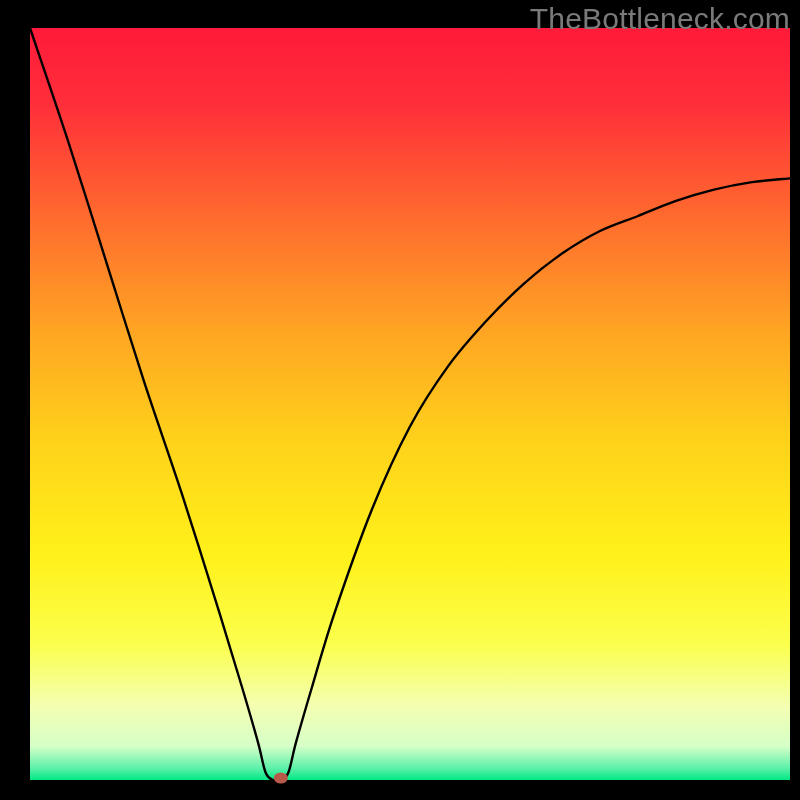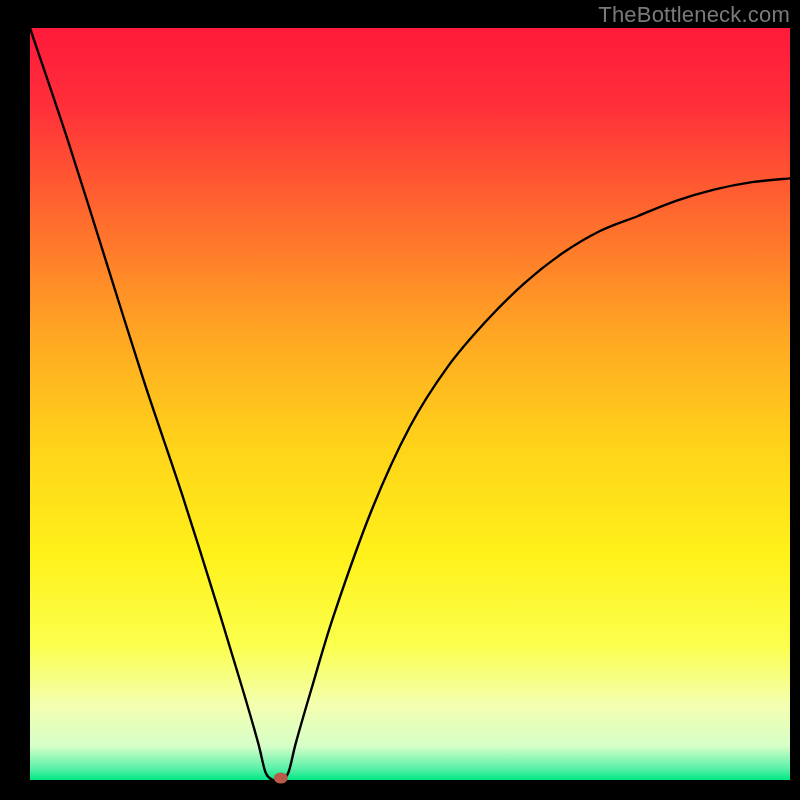--- a/index.html
+++ b/index.html
@@ -15,21 +15,21 @@
     position: relative;
     width: 800px;
     height: 800px;
     background: #000;
   }
   .watermark {
     position: absolute;
     top: 2px;
     right: 10px;
     color: #7a7a7a;
-    font-size: 22px;
+    font-size: 30px;
     font-weight: 500;
     letter-spacing: 0.2px;
     z-index: 5;
   }
   svg {
     display: block;
   }
 </style>
 </head>
 <body>

